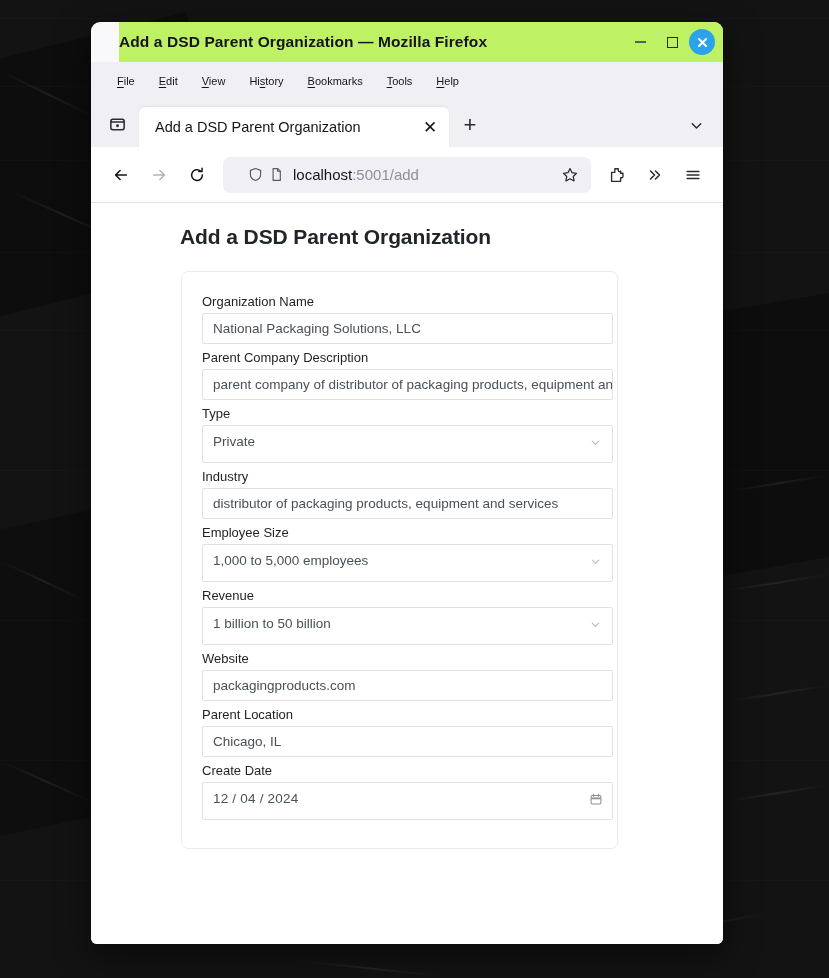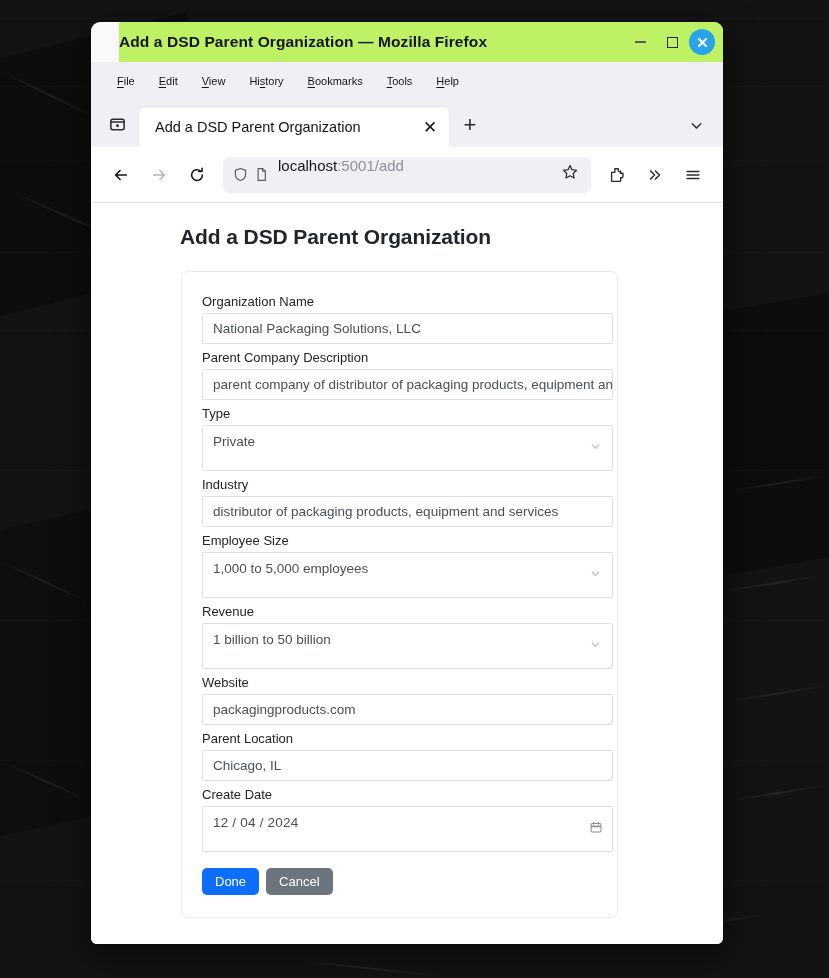--- a/index.html
+++ b/index.html
@@ -191,21 +191,22 @@
     display: flex; align-items: center; justify-content: center;
     border-radius: 5px;
     flex: 0 0 auto;
   }
   #urlbar {
     flex: 1 1 auto;
     height: 36px;
     background: #f0f0f4;
     border-radius: 7px;
     display: flex;
-    padding: 0 6px 0 9px;
+    align-items: center;
+    padding: 0 6px 0 24px;
     margin: 0 6px;
     min-width: 0;
     gap: 4px;
   }
   #url-text {
     flex: 1 1 auto;
     font-size: 15px;
     white-space: nowrap;
     overflow: hidden;
     min-width: 0;
@@ -265,21 +266,21 @@
     font-size: 13.5px;
     color: #495057;
     padding: 0 10px;
     line-height: 29px;
     white-space: nowrap;
     overflow: hidden;
     display: block;
   }
   .form-select {
     position: relative;
-    height: 46px;
+    height: 38px;
     line-height: 32px;
     padding-right: 30px;
   }
   .select-wrap { position: relative; }
   .select-chevron {
     position: absolute;
     right: 11px;
     top: 50%;
     transform: translateY(-50%);
     pointer-events: none;
@@ -523,23 +524,19 @@
               <span class="date-icon">
                 <svg width="14" height="14" viewBox="0 0 20 20" aria-hidden="true">
                   <rect x="3" y="5" width="14" height="12" rx="1.5" fill="none" stroke="currentColor" stroke-width="1.5"></rect>
                   <path d="M3 9 H17" stroke="currentColor" stroke-width="2.4"></path>
                   <path d="M6.5 3.2 V6 M13.5 3.2 V6" stroke="currentColor" stroke-width="1.5" stroke-linecap="round"></path>
                 </svg>
               </span>
             </div>
           </div>
 
-          <div id="button-row">
-            <button class="btn btn-primary">Done</button>
-            <button class="btn btn-secondary">Cancel</button>
-          </div>
 
         </div>
       </div>
     </div>
 
   </div>
 </div>
 
 </body></html>

